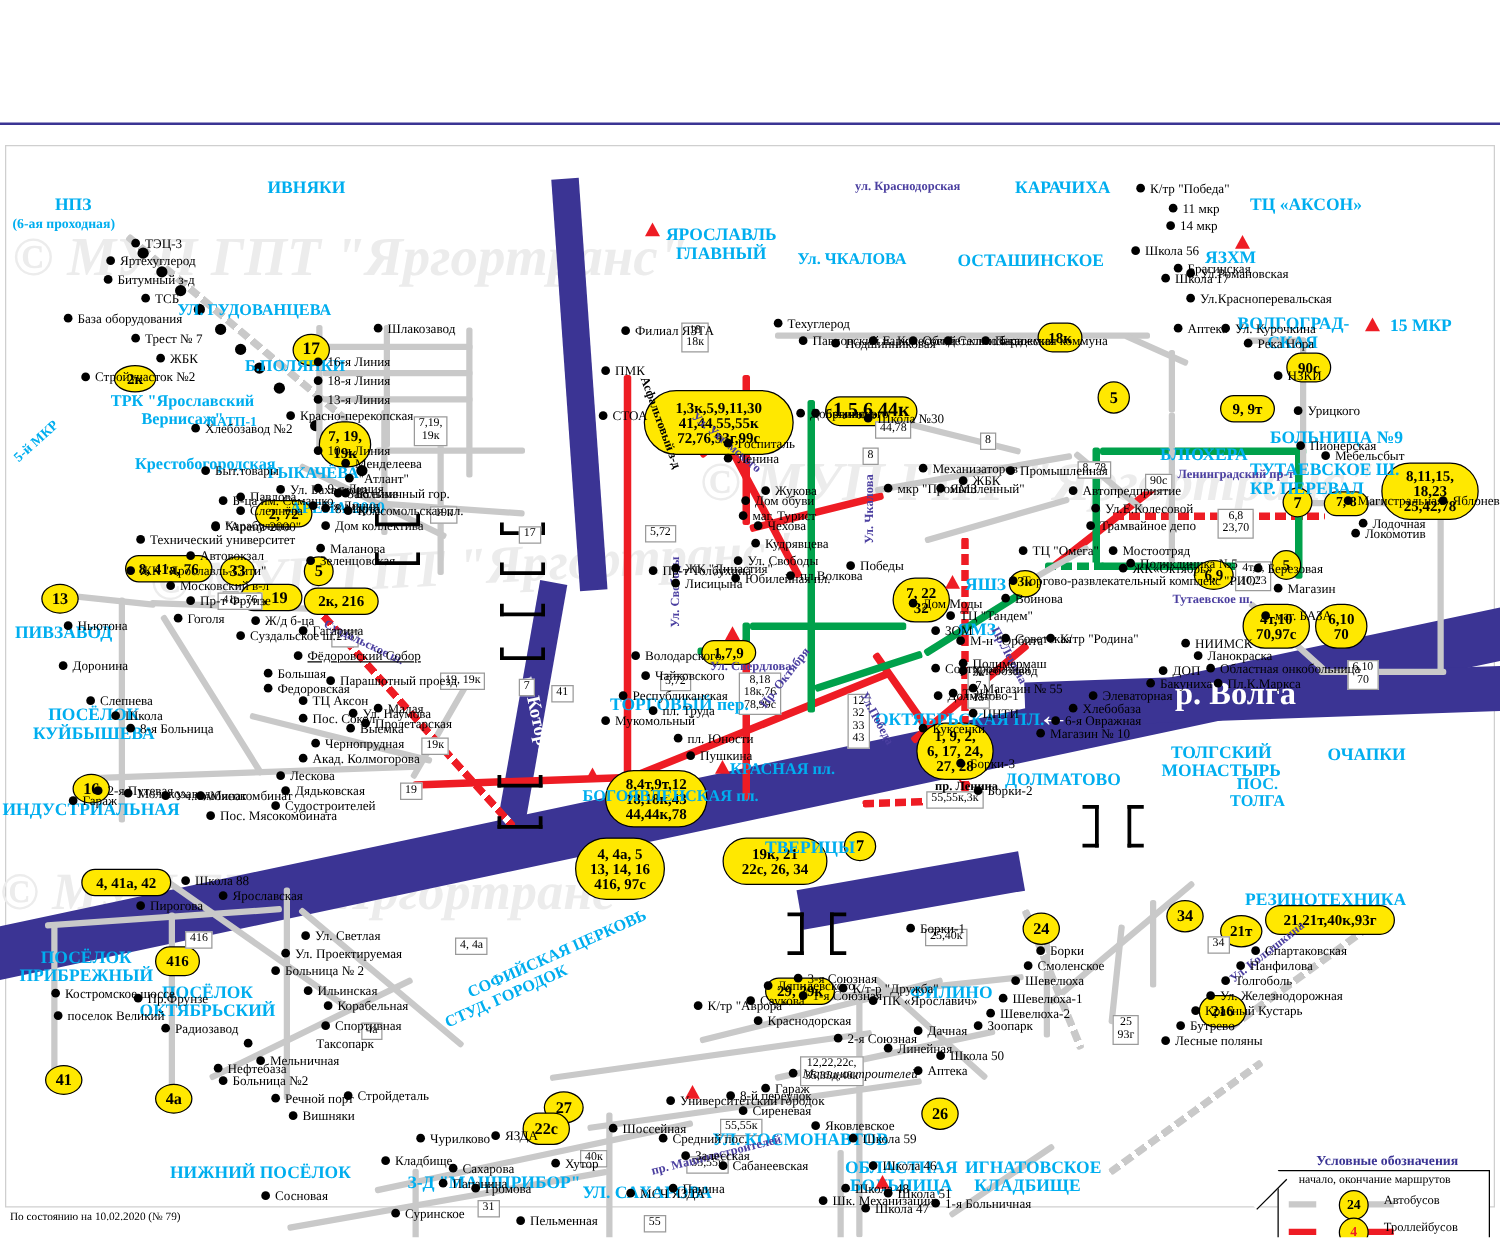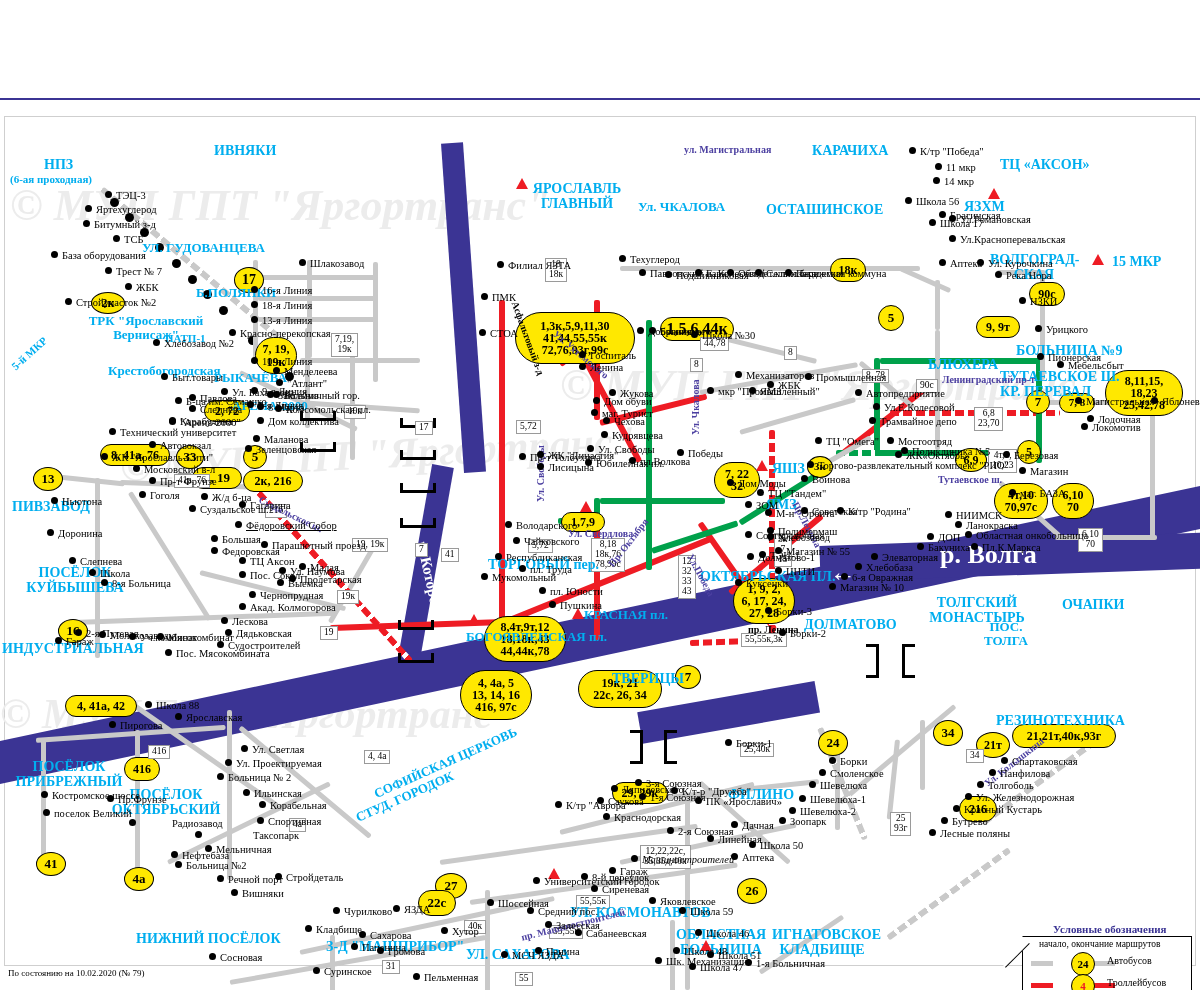--- a/index.html
+++ b/index.html
@@ -464,21 +464,21 @@
     <div class="tri" style="left:1092px;top:154px;"></div>
     <div class="tri" style="left:988px;top:88px;"></div>
     <div class="tri" style="left:756px;top:360px;"></div>
     <div class="tri" style="left:580px;top:401px;"></div>
     <div class="tri" style="left:468px;top:514px;"></div>
     <div class="tri" style="left:572px;top:508px;"></div>
     <div class="tri" style="left:700px;top:840px;"></div>
     <div class="tri" style="left:548px;top:768px;"></div>
     <div class="tri" style="left:285px;top:168px;border-bottom-color:#ee1c24;opacity:0;"></div>
 
-    <div class="street" style="left:684px;top:44px;">ул. Магистральная</div>
+    <div class="street" style="left:684px;top:44px;">ул. Краснодорская</div>
     <div class="street" style="left:690px;top:335px;transform:rotate(-90deg);transform-origin:0 0;">Ул. Чкалова</div>
     <div class="street" style="left:942px;top:274px;">Ленинградский пр-т</div>
     <div class="street" style="left:938px;top:374px;">Тутаевское ш.</div>
     <div class="street" style="left:982px;top:680px;transform:rotate(-38deg);transform-origin:0 0;">Ул. Колышкина</div>
     <div class="street" style="left:262px;top:394px;transform:rotate(26deg);transform-origin:0 0;">Суздальское ш.</div>
     <div class="street" style="left:535px;top:402px;transform:rotate(-90deg);transform-origin:0 0;">Ул. Свободы</div>
     <div class="street" style="left:568px;top:428px;">Ул. Свердлова</div>
     <div class="street" style="left:606px;top:462px;transform:rotate(-52deg);transform-origin:0 0;">Пр. Октября</div>
     <div class="street" style="left:800px;top:400px;transform:rotate(62deg);transform-origin:0 0;">Пр.Ленина</div>
     <div class="street" style="left:695px;top:452px;transform:rotate(62deg);transform-origin:0 0;">Ул.Победа</div>
@@ -537,21 +537,21 @@
         <div class="lbl" style="left: 228px; top: 540px;">Судостроителей</div>
         <div class="lbl" style="left: 252px; top: 644px;">Ул. Светлая</div>
         <div class="lbl" style="left: 236px; top: 658px;">Ул. Проектируемая</div>
         <div class="lbl" style="left: 228px; top: 672px;">Больница № 2</div>
         <div class="lbl" style="left: 120px; top: 620px;">Пирогова</div>
         <div class="lbl" style="left: 186px; top: 612px;">Ярославская</div>
         <div class="lbl" style="left: 156px; top: 600px;">Школа 88</div>
         <div class="lbl" style="left: 52px; top: 690px;">Костромское шоссе</div>
         <div class="lbl" style="left: 54px; top: 708px;">поселок Великий</div>
         <div class="lbl" style="left: 118px; top: 694px;">Пр.Фрунзе</div>
-        <div class="lbl" style="left: 128px; top: 718px; padding-left: 44px;">Радиозавод</div>
+        <div class="lbl" style="left: 140px; top: 718px;">Радиозавод</div>
         <div class="lbl" style="left: 182px; top: 750px;">Нефтебаза</div>
         <div class="lbl" style="left: 186px; top: 760px;">Больница №2</div>
         <div class="lbl" style="left: 268px; top: 716px;">Спортивная</div>
         <div class="lbl" style="left: 270px; top: 700px;">Корабельная</div>
         <div class="lbl" style="left: 254px; top: 688px;">Ильинская</div>
         <div class="lbl" style="left: 286px; top: 772px;">Стройдеталь</div>
         <div class="lbl" style="left: 242px; top: 788px;">Вишняки</div>
         <div class="lbl" style="left: 228px; top: 774px;">Речной порт</div>
         <div class="lbl" style="left: 216px; top: 744px;">Мельничная</div>
         <div class="lbl" style="left: 206px; top: 730px; margin-left: 47px;">Таксопарк</div>

